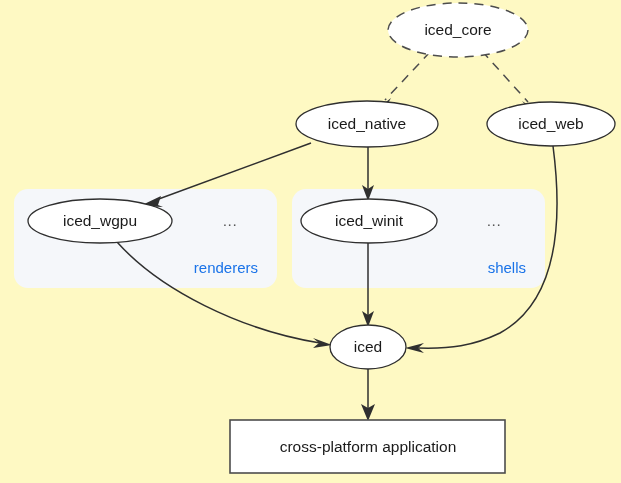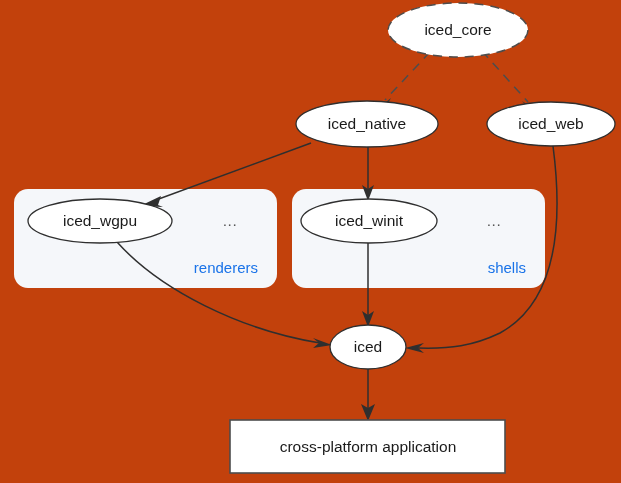--- a/index.html
+++ b/index.html
@@ -4,21 +4,21 @@
 <style>
   html, body {
     margin: 0;
     padding: 0;
     background: #ffffff;
   }
   #canvas {
     position: relative;
     width: 621px;
     height: 483px;
-    background: #c2410c;
+    background: #fef9c3;
     font-family: "Liberation Sans", sans-serif;
     overflow: hidden;
     text-decoration: underline;
   }
   #graph-svg {
     position: absolute;
     top: 0;
     left: 0;
     width: 621px;
     height: 483px;

